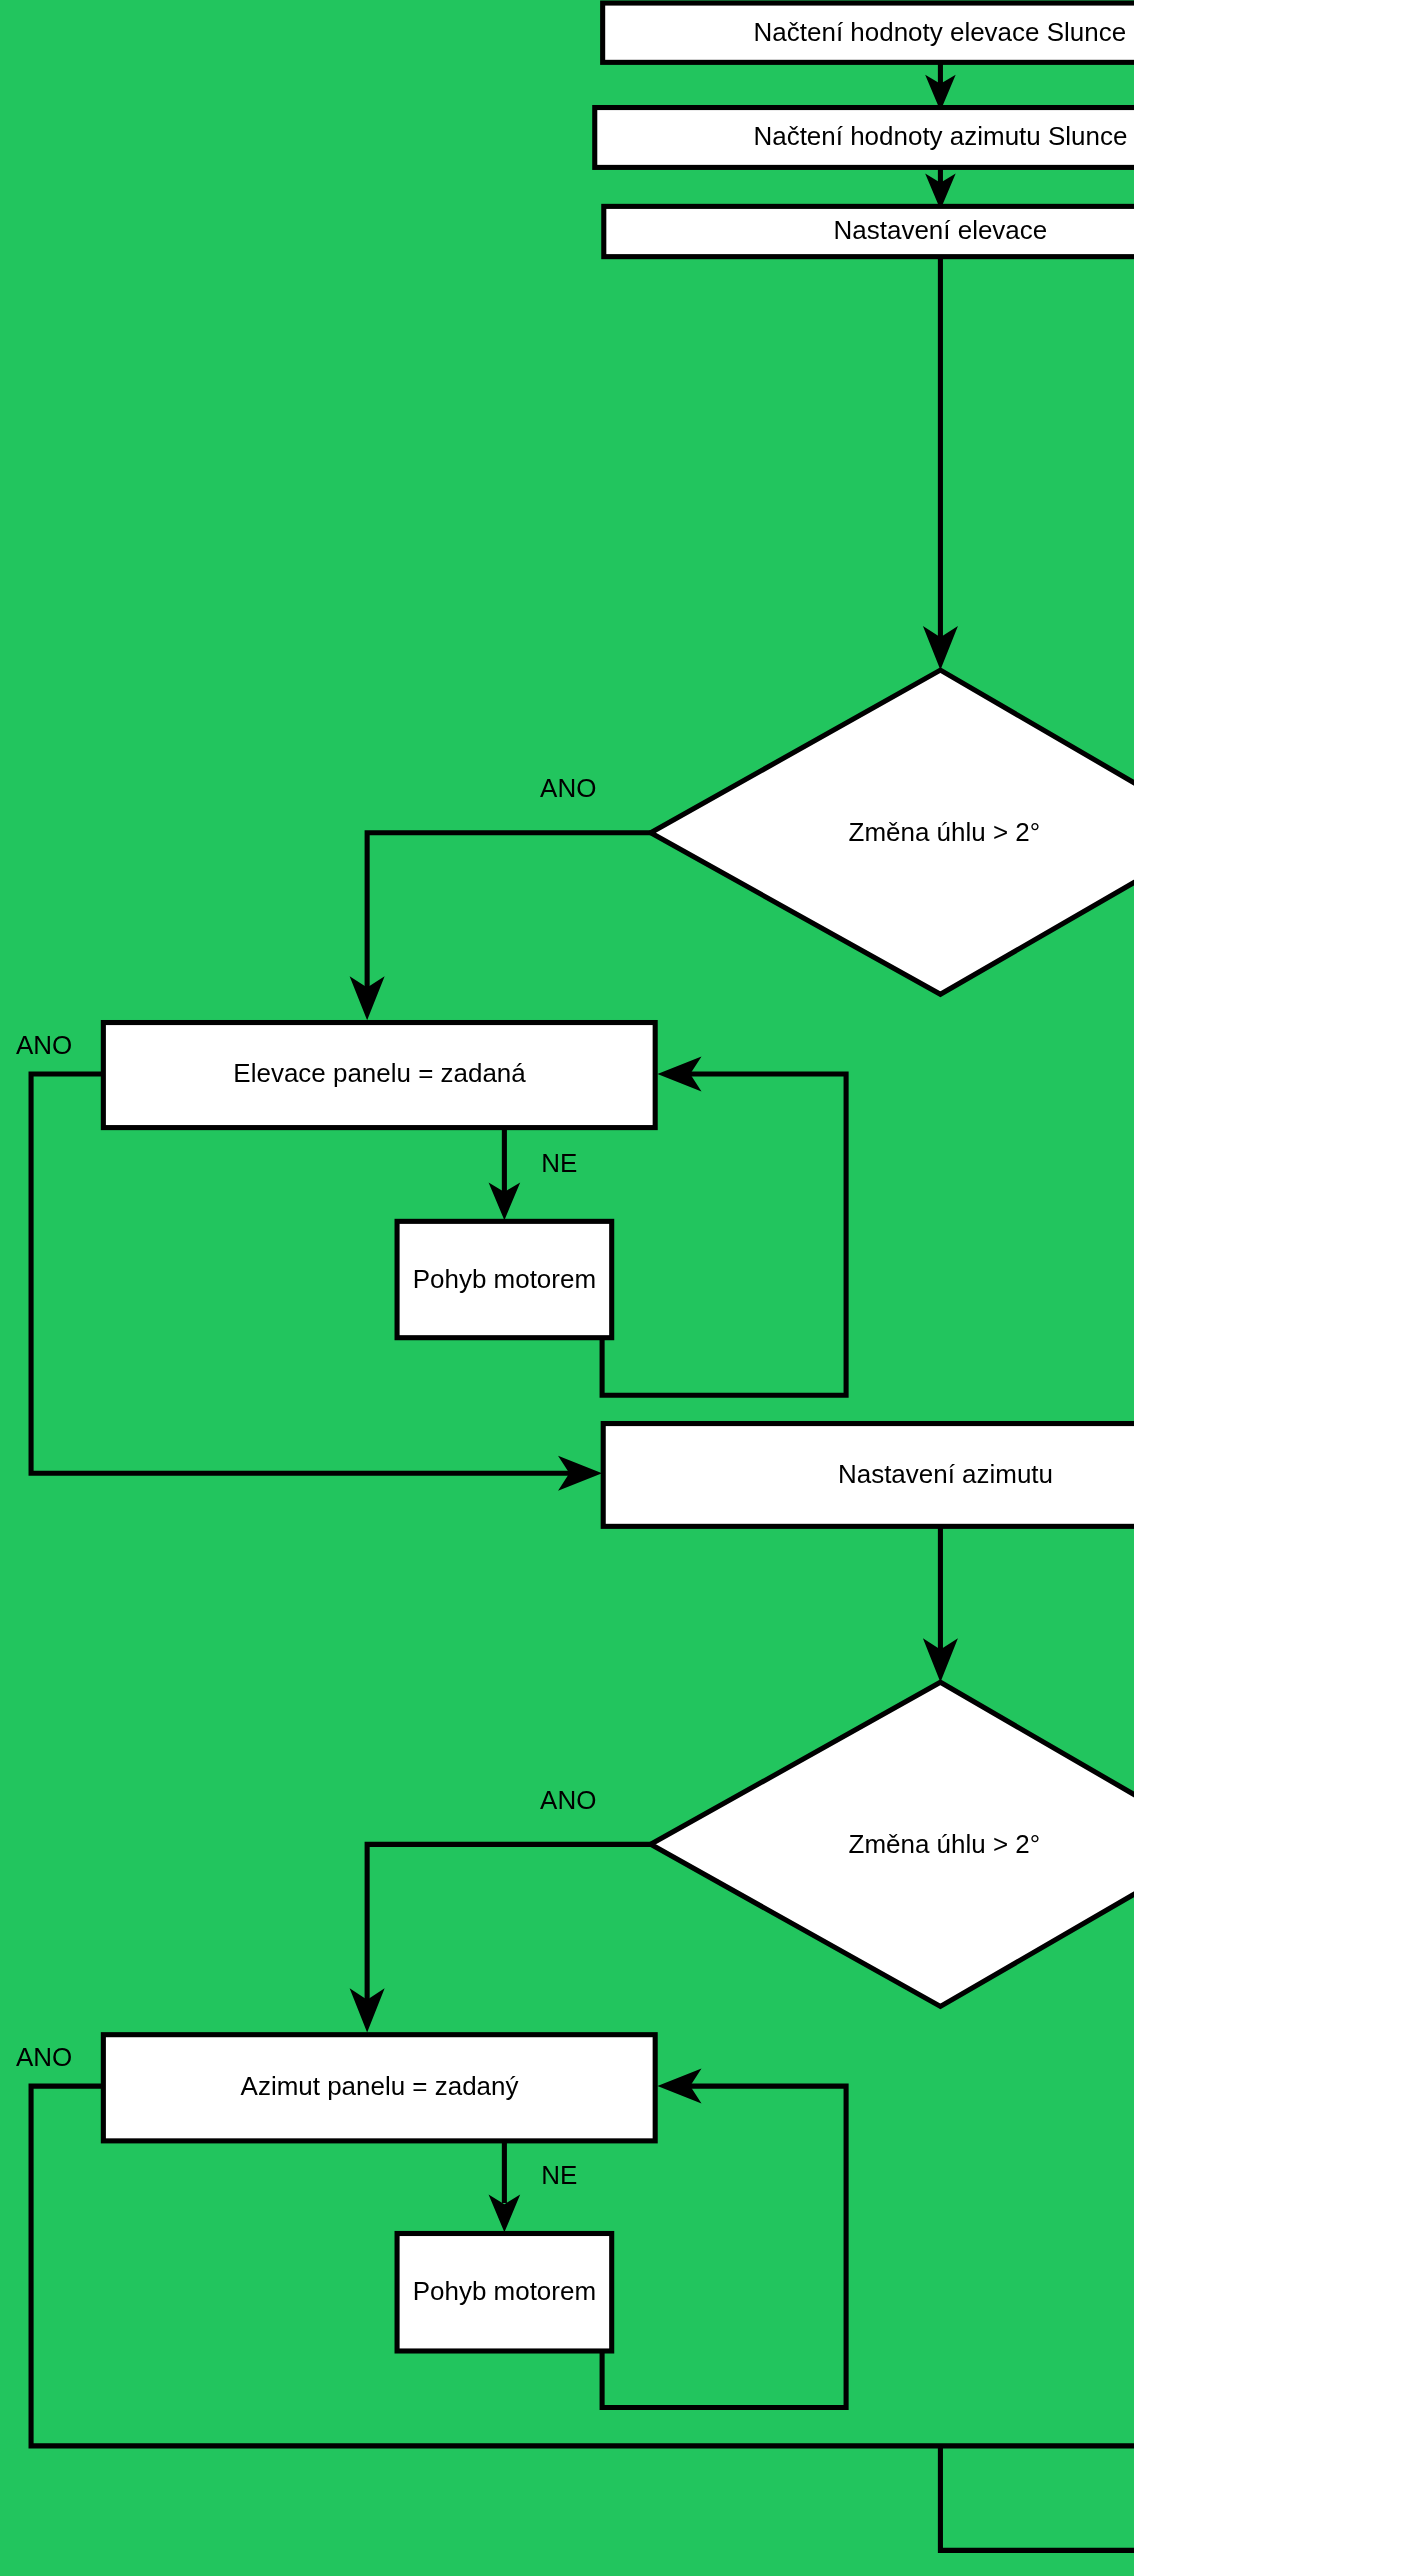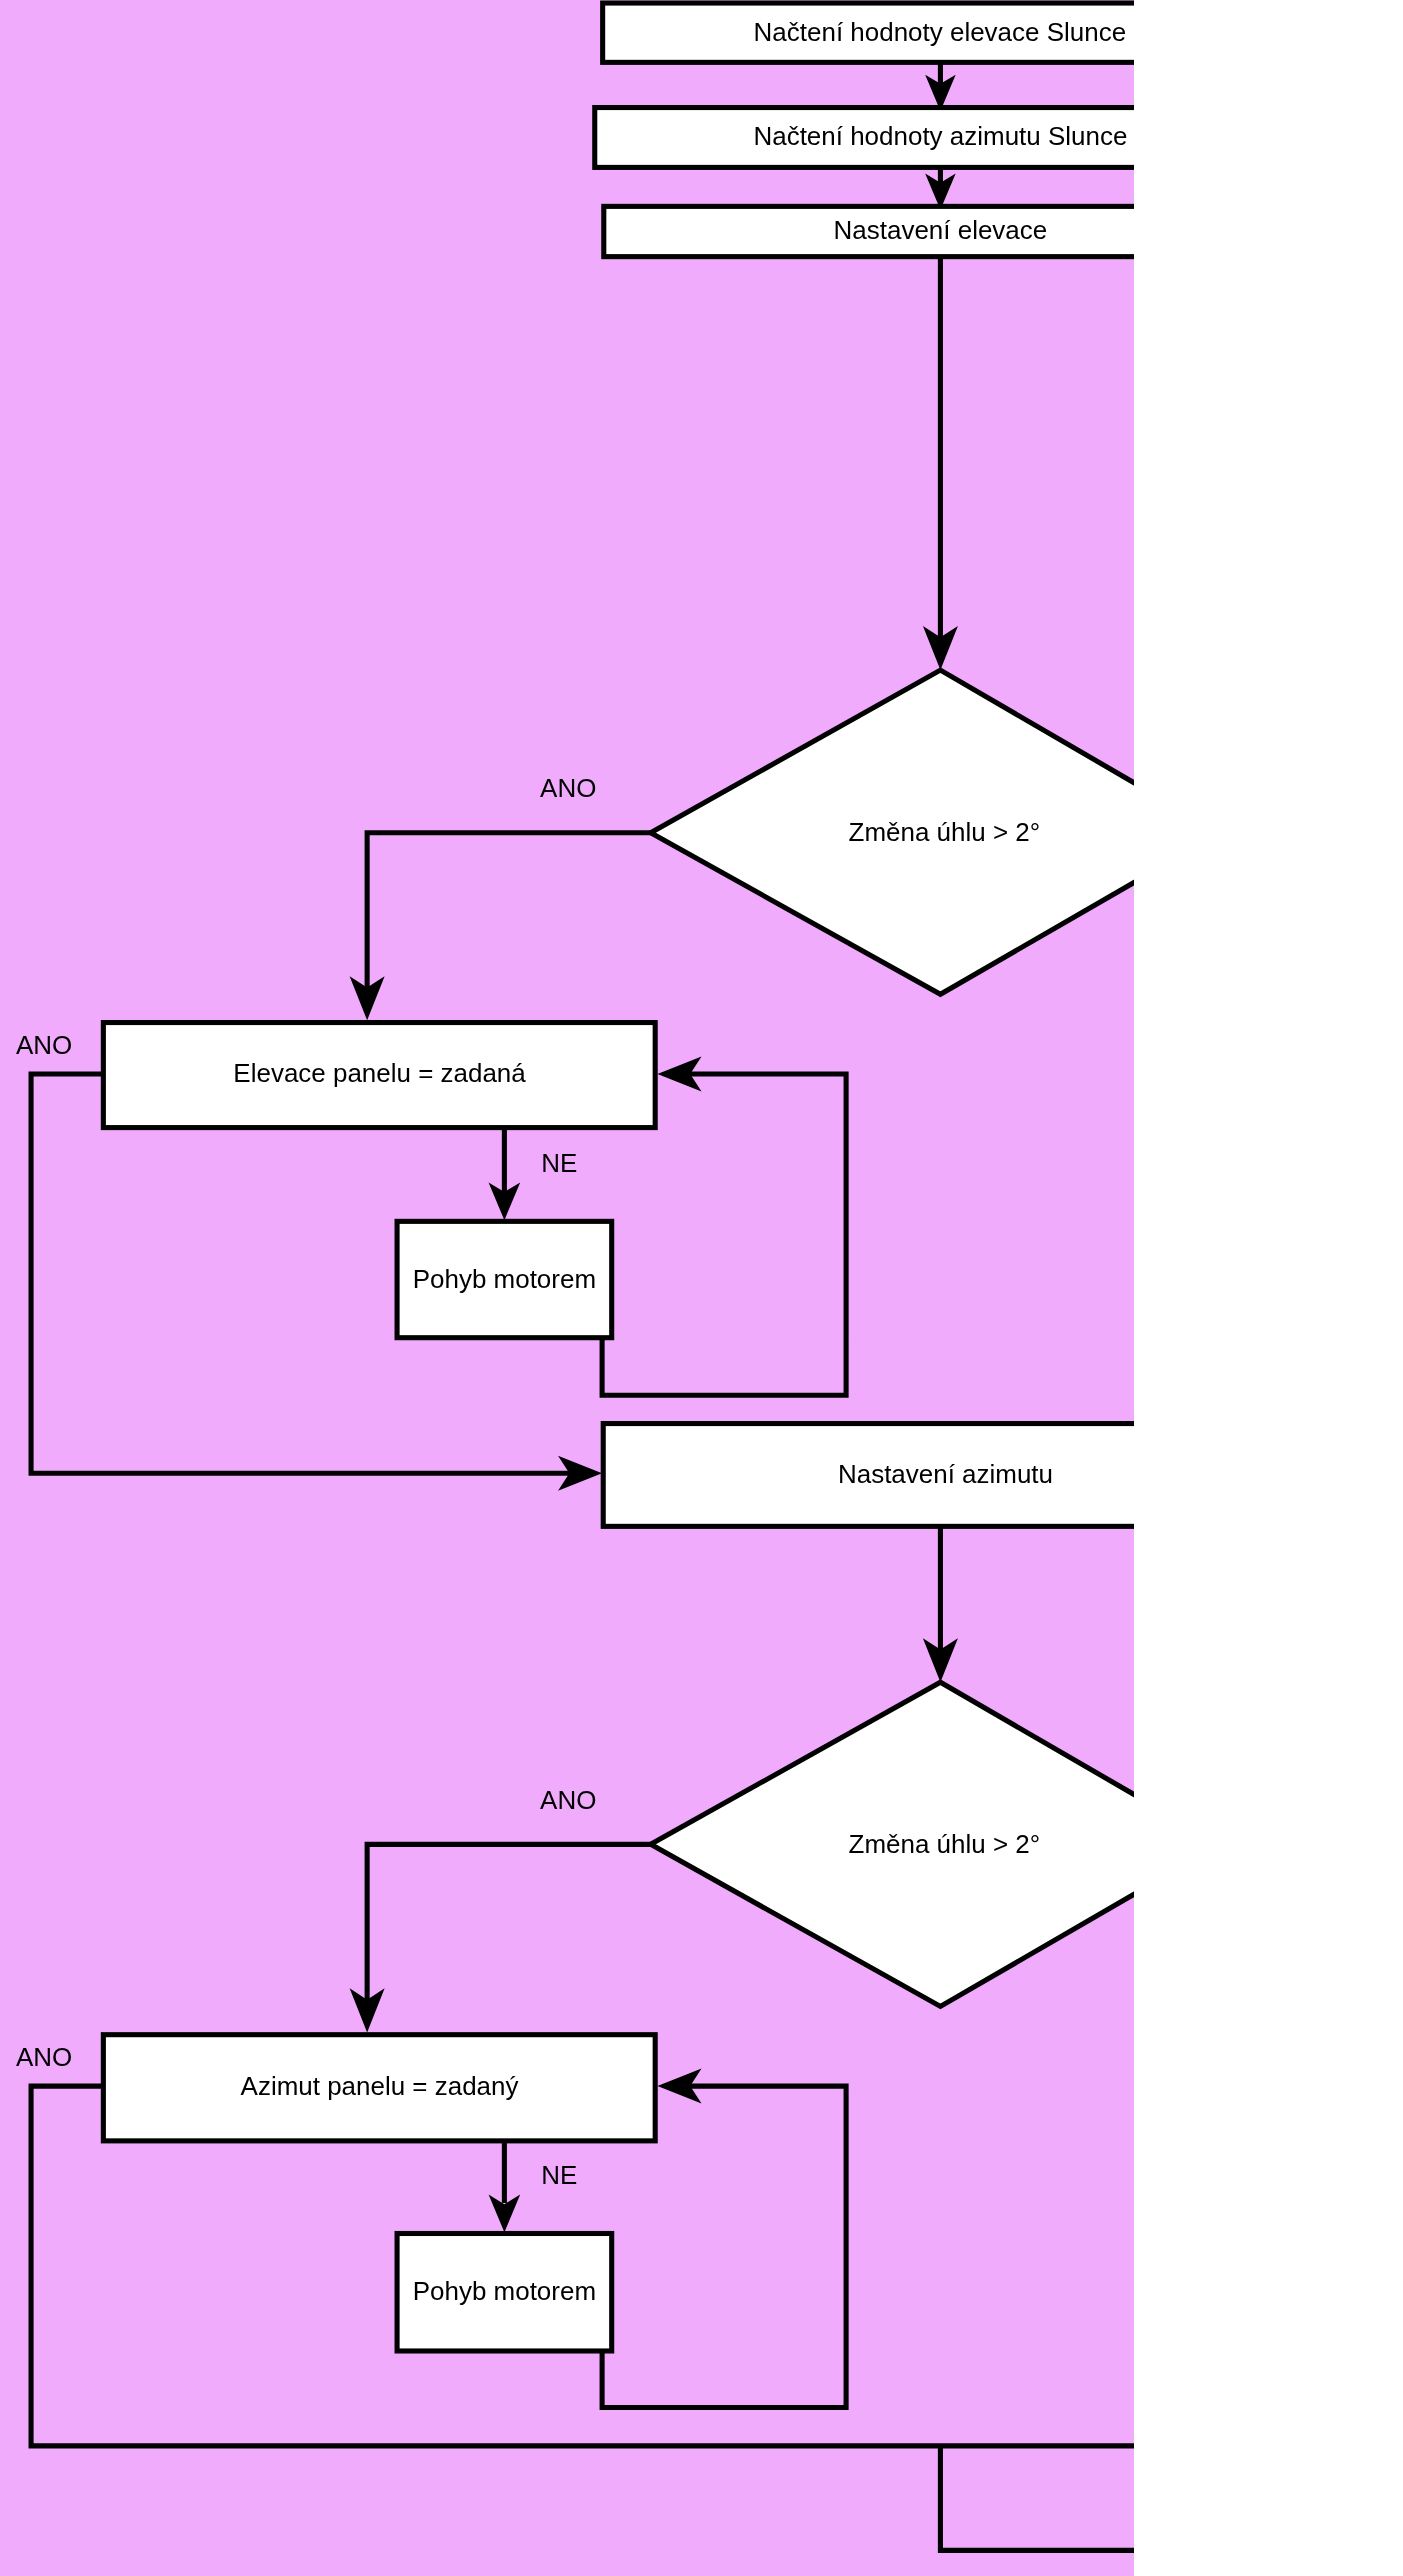--- a/index.html
+++ b/index.html
@@ -7,21 +7,21 @@
     padding: 0;
     background: #ffffff;
   }
   body {
     font-family: "Liberation Sans", sans-serif;
   }
   #stage {
     position: relative;
     width: 1134px;
     height: 2576px;
-    background: #f0abfc;
+    background: #22c55e;
     overflow: hidden;
   }
   svg.flow {
     position: absolute;
     top: 0;
     left: 0;
     width: 1403px;
     height: 2576px;
     display: block;
   }

